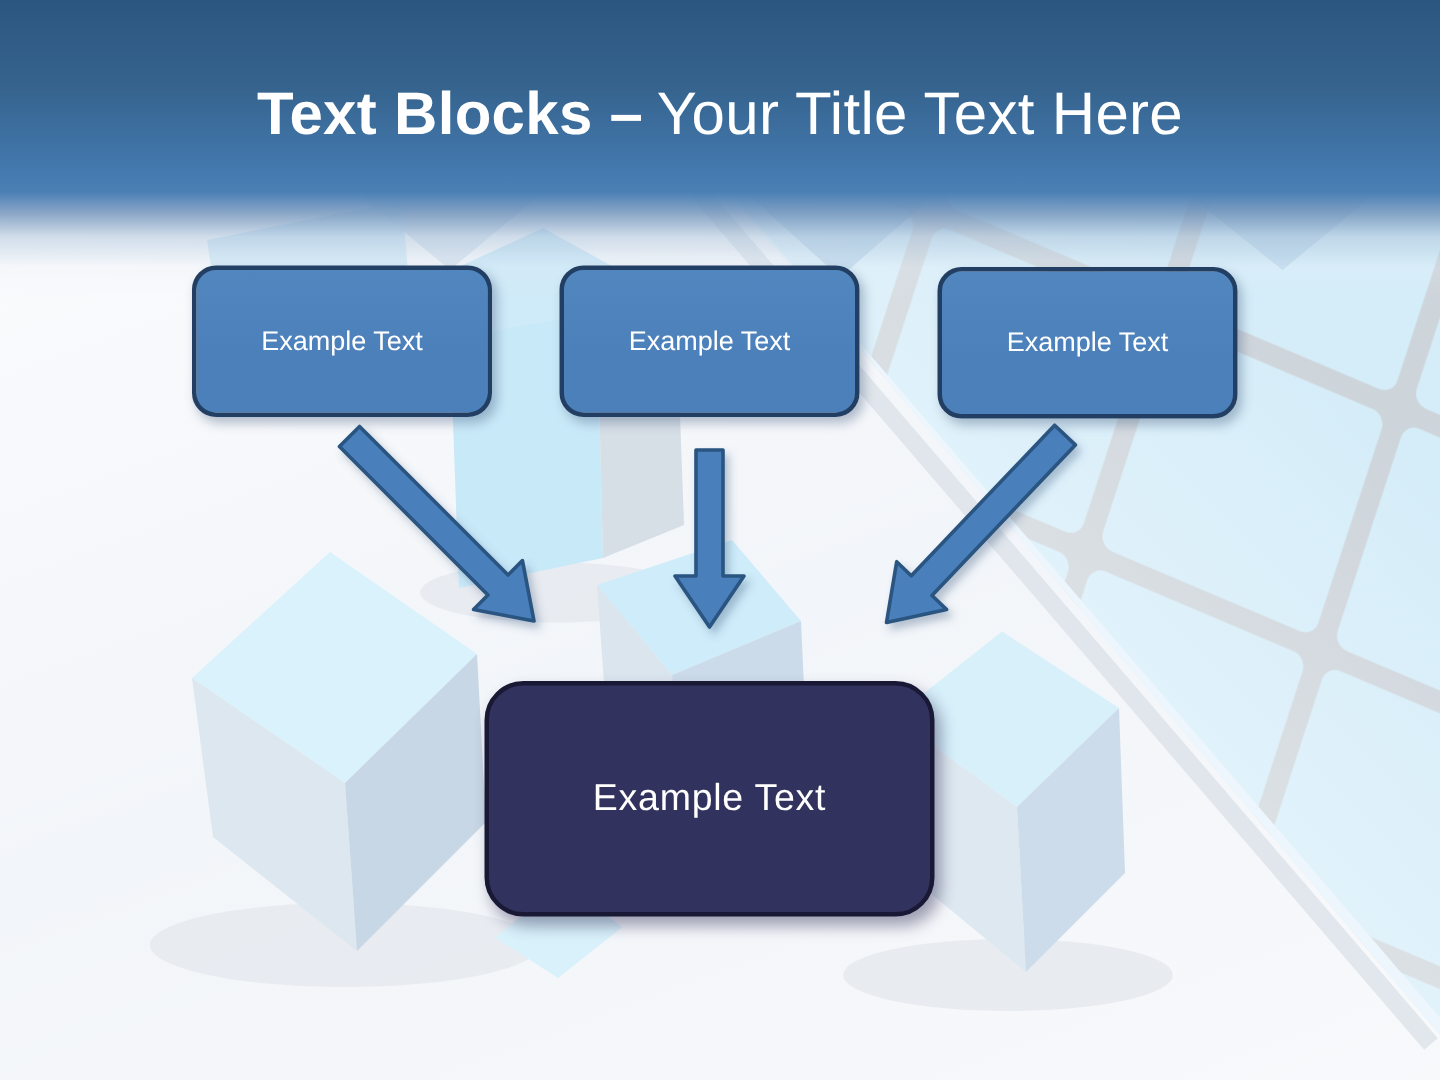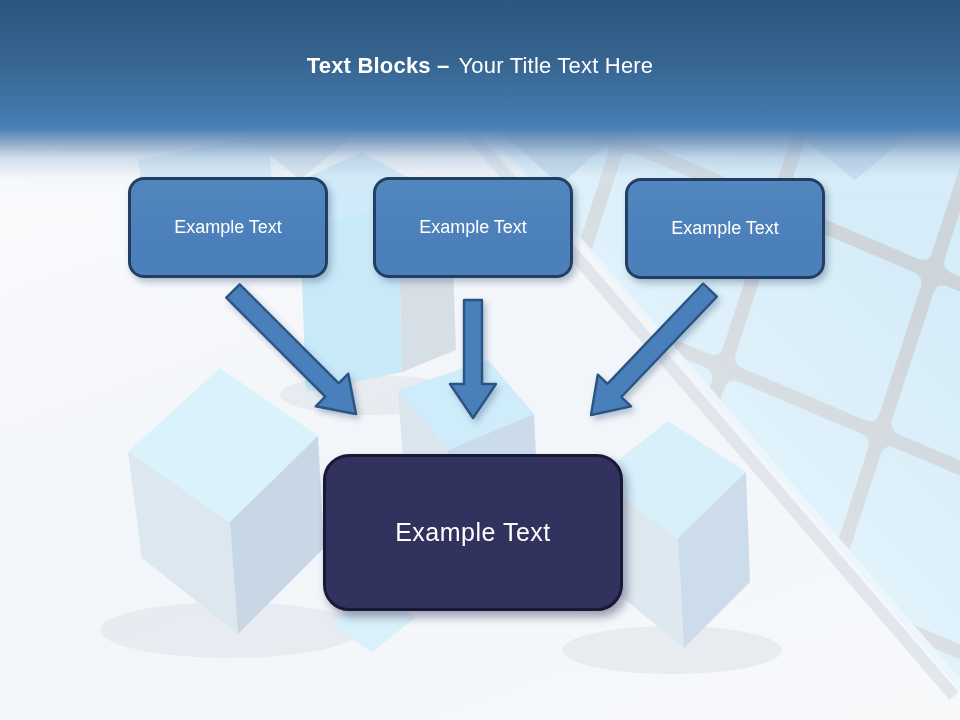--- a/index.html
+++ b/index.html
@@ -16,21 +16,21 @@
       #36648f 30%,
       #447ab0 58%,
       var(--header-bottom,#4b80b5) 64%,
       rgba(110,145,185,0.80) 71%,
       rgba(168,192,216,0.50) 79%,
       rgba(226,236,245,0.20) 89%,
       rgba(248,250,252,0) 100%);
   }
   .title{
     position:absolute;top:54px;left:0;width:100%;text-align:center;
-    color:var(--title-text,#ffffff);font-size:22px;line-height:1.1;letter-spacing:0.2px;
+    color:var(--title-text,#ffffff);font-size:40px;line-height:1.1;letter-spacing:0.2px;
   }
   .title .t-bold{font-weight:700;}
   .title .t-rest{font-weight:400;margin-left:9px;}
   .arrows-svg{position:absolute;left:0;top:0;z-index:5;}
   .arrow{fill:var(--arrow-fill,#4a7fbb);stroke:var(--arrow-stroke,#2a5480);stroke-width:2.4;stroke-linejoin:round;}
   .tblock{
     position:absolute;width:200px;height:101px;box-sizing:border-box;z-index:6;
     background:linear-gradient(180deg,#5286bf 0%,var(--block-fill,#4c80ba) 60%);
     border:3px solid var(--block-border,#223f63);
     border-radius:16px;

